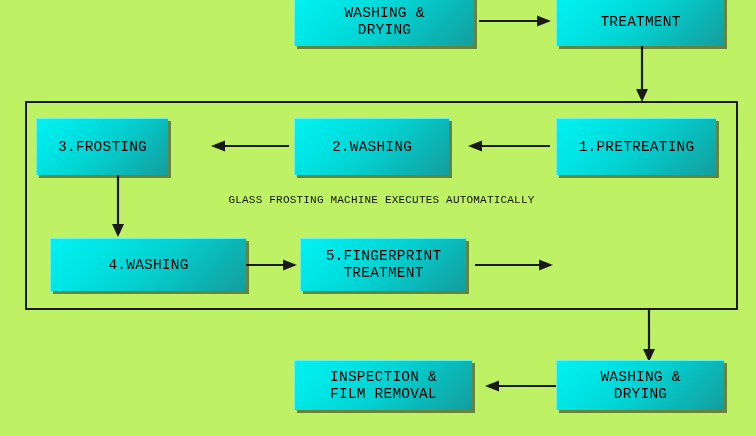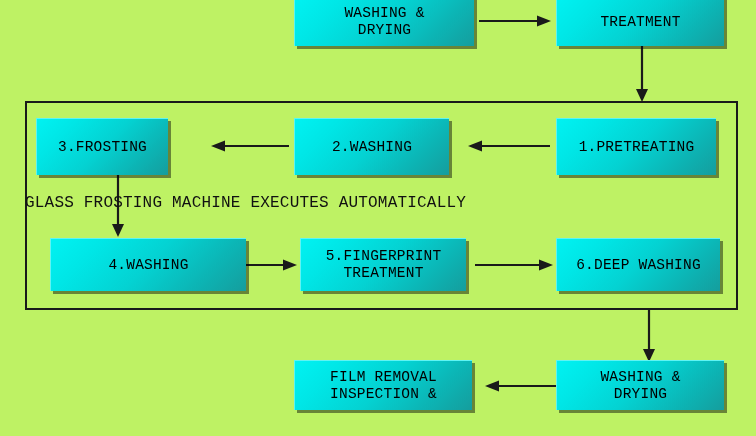--- a/index.html
+++ b/index.html
@@ -46,21 +46,22 @@
     border: 2px solid #1a1a1a;
     background: transparent;
   }
 
   
   #group-caption {
     position: absolute;
     left: 25px;
     top: 194px;
     width: 713px;
-    font-size: 16px;
+    text-align: center;
+    font-size: 11px;
     color: #111111;
     letter-spacing: 0.2px;
   }
 
   
   .arrow { position: absolute; }
   .arrow svg { display: block; overflow: visible; }
 </style>
 </head>
 <body>
@@ -161,33 +162,30 @@
     <span>4.WASHING</span>
   </div>
 
   <div class="pbox" style="left:300px; top:238px; width:166px; height:53px;">
     <span>
       <span>5.FINGERPRINT</span>
       <span>TREATMENT</span>
     </span>
   </div>
 
-  <div class="pbox" style="left:556px; top:238px; width:164px; height:53px;">
-    <span>6.DEEP WASHING</span>
-  </div>
 
   <div class="pbox" style="left:556px; top:360px; width:168px; height:50px;">
     <span>
       <span>WASHING &amp;</span>
       <span>DRYING</span>
     </span>
   </div>
 
   <div class="pbox" style="left:294px; top:360px; width:178px; height:50px;">
     <span>
+      <span>INSPECTION &amp;</span>
       <span>FILM REMOVAL</span>
-      <span>INSPECTION &amp;</span>
     </span>
   </div>
 
   <div id="group-caption">GLASS FROSTING MACHINE EXECUTES AUTOMATICALLY</div>
 
 </div>
 
 </body></html>

